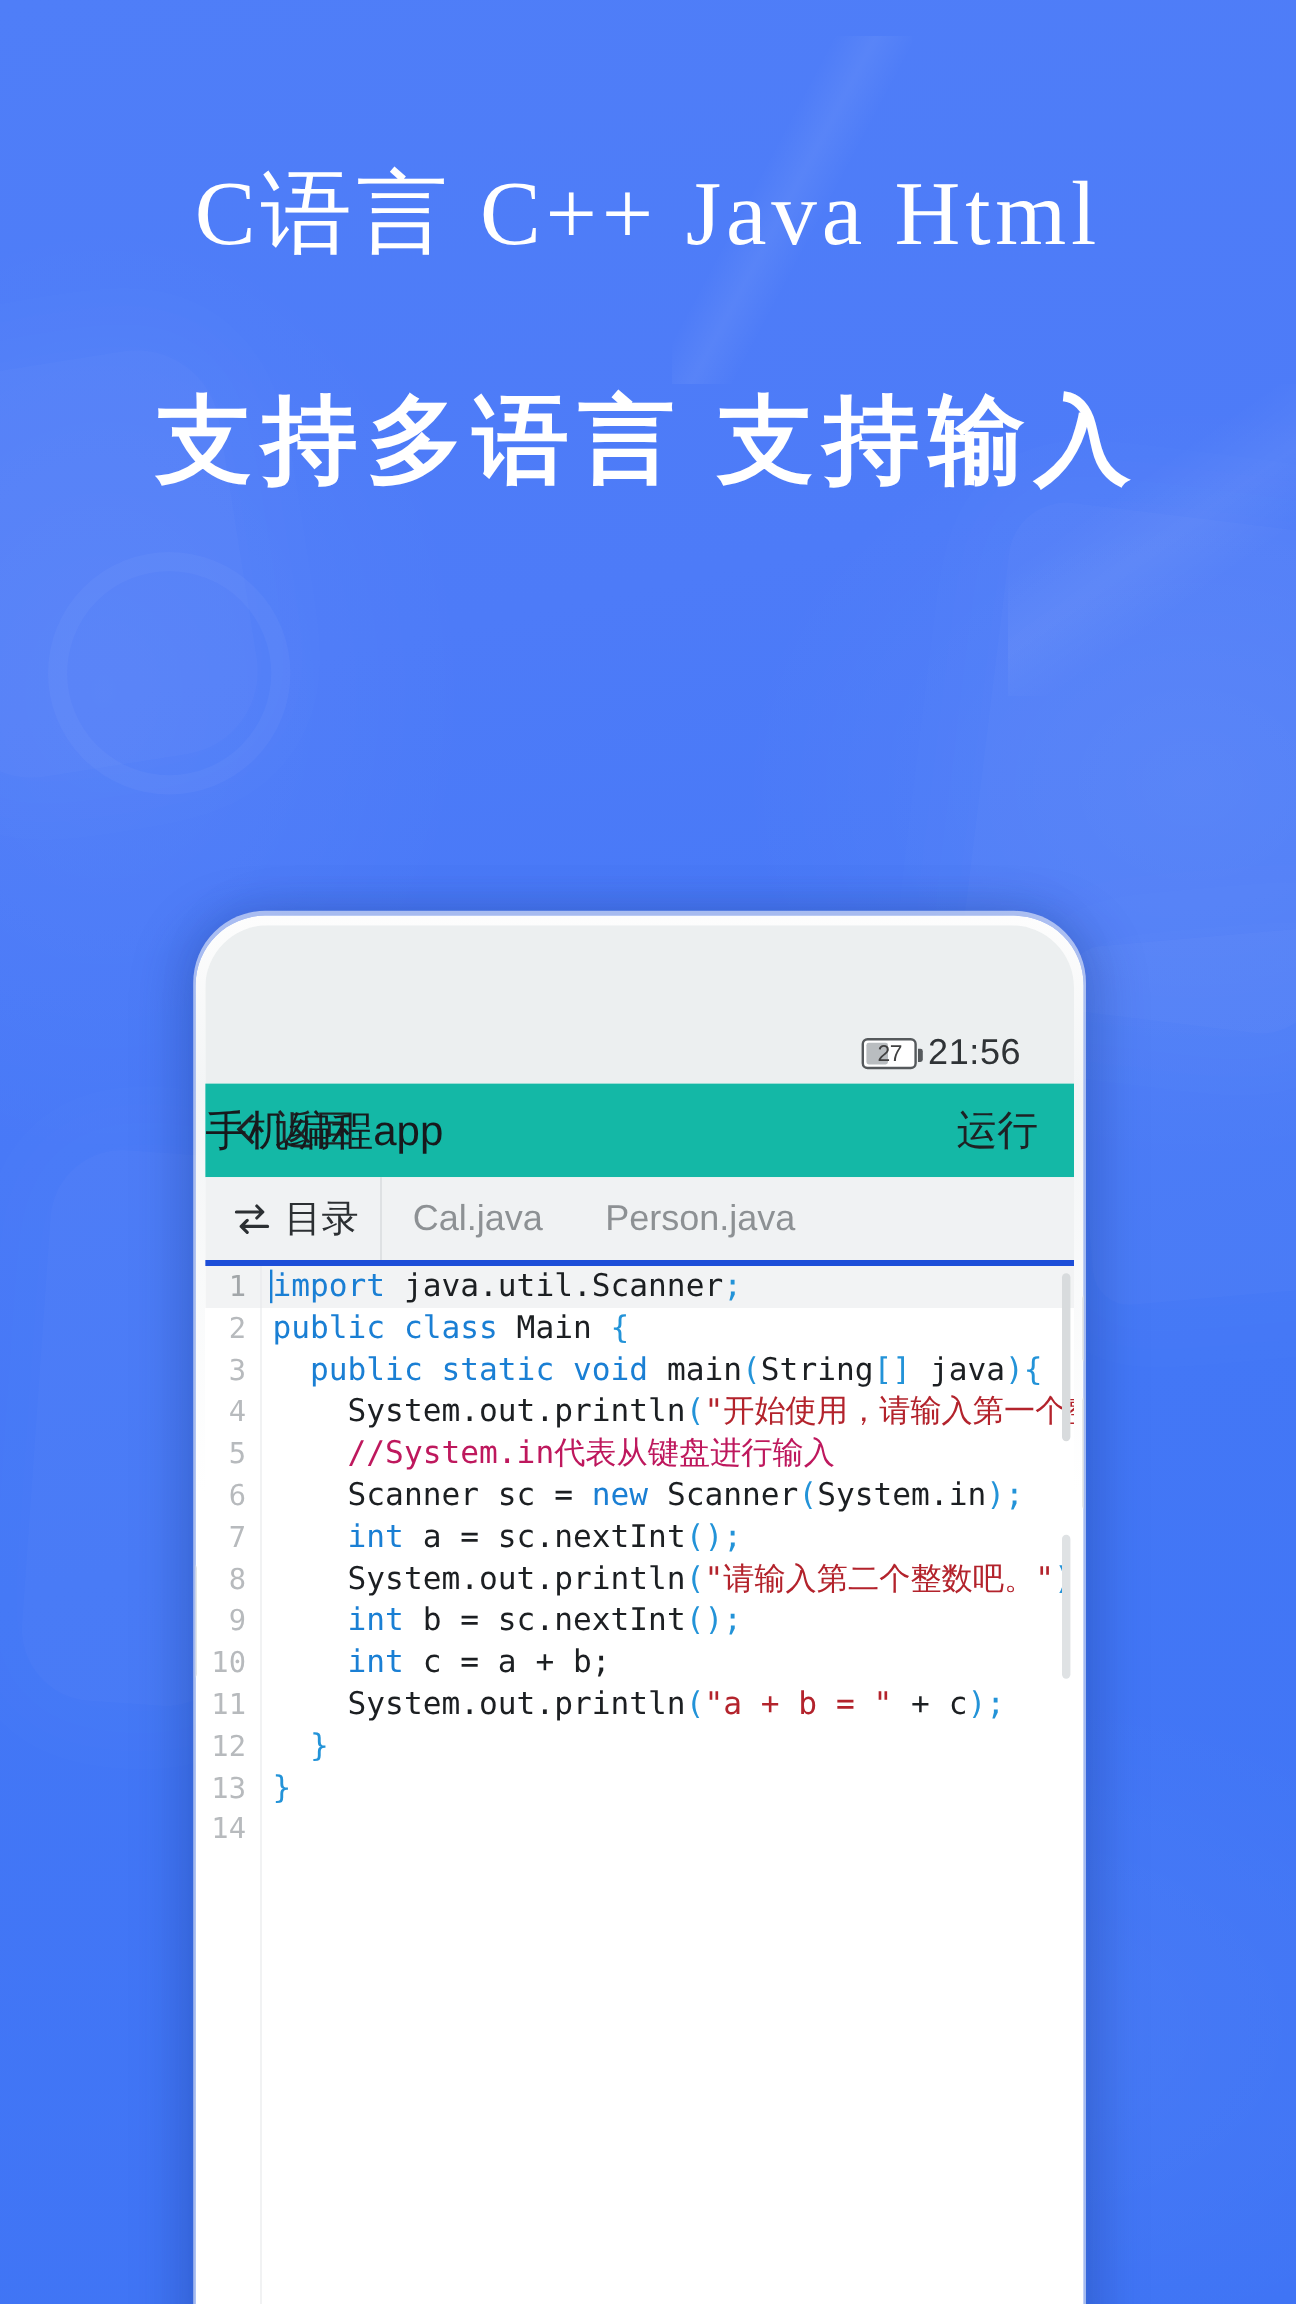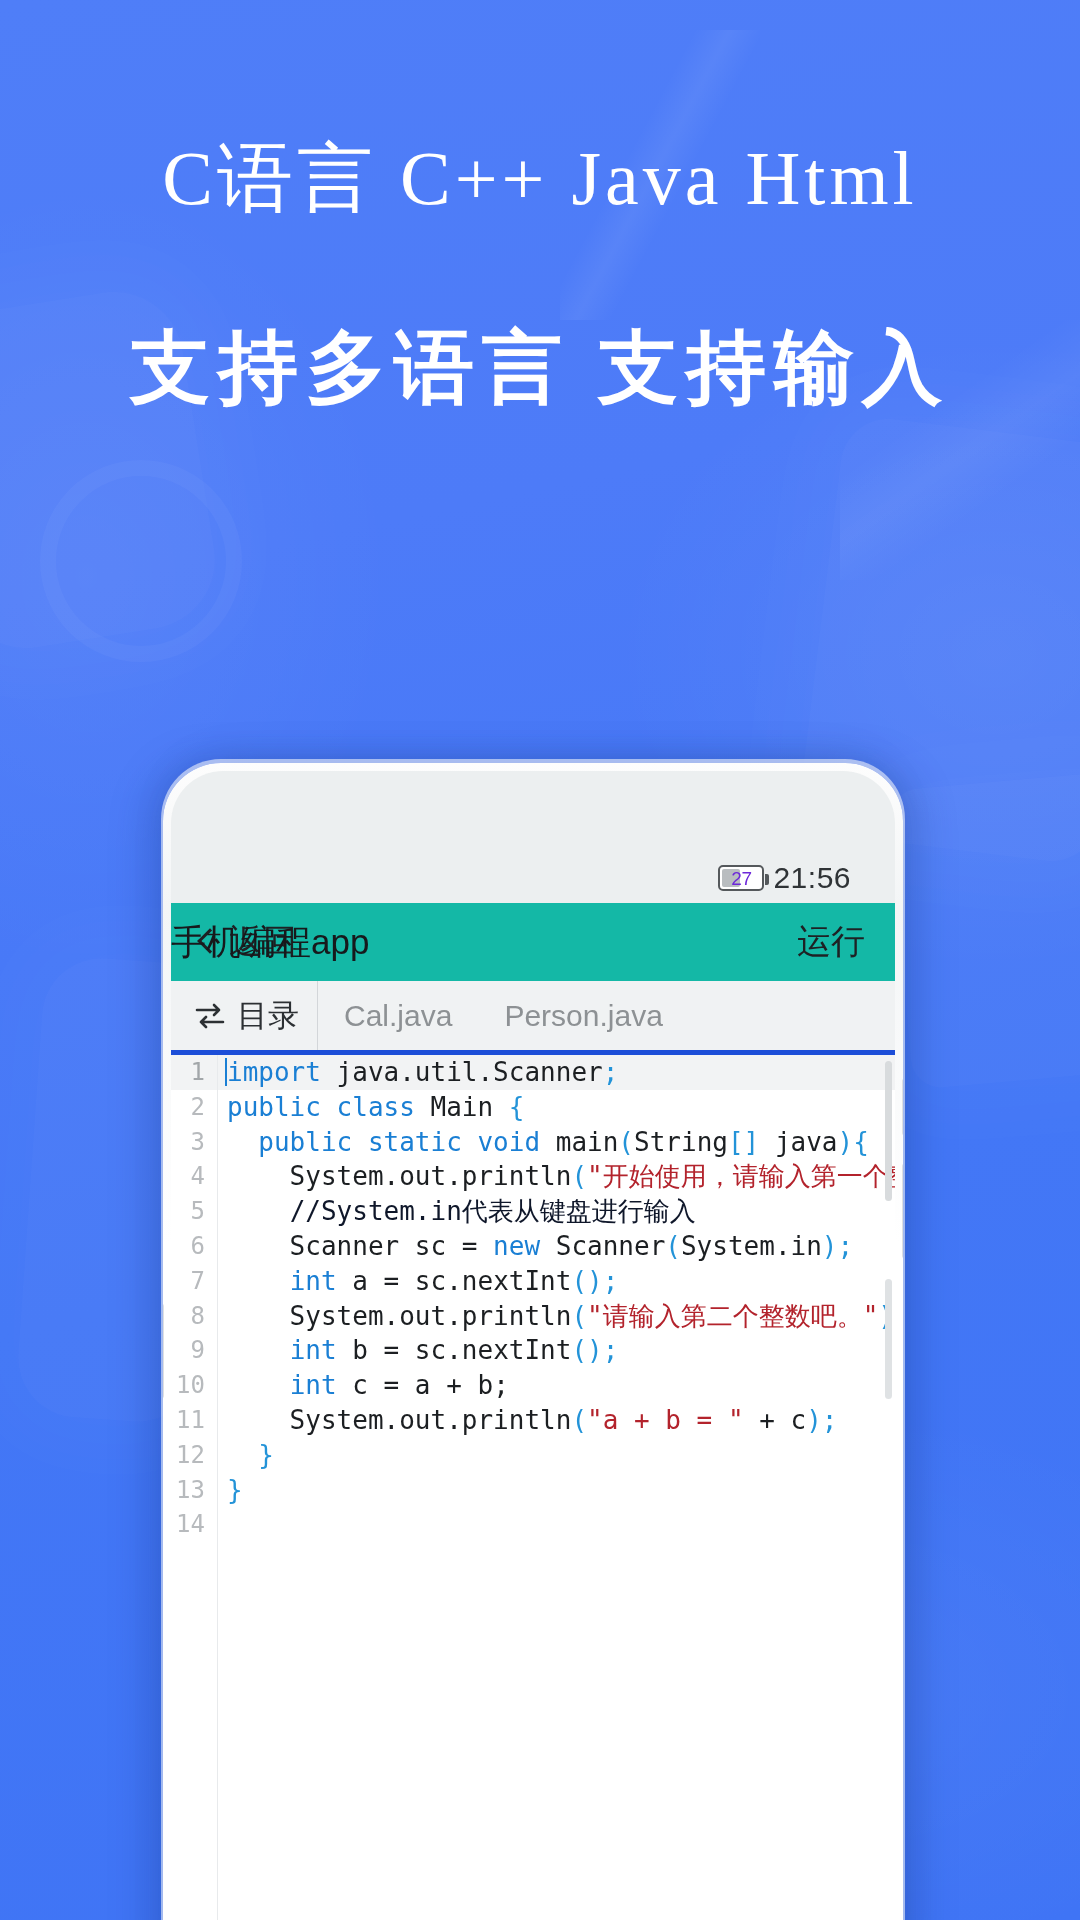--- a/index.html
+++ b/index.html
@@ -154,21 +154,21 @@
     position: absolute;
     left: 2px; top: 2px; bottom: 2px;
     width: 18px;
     background: #b9bdc0;
     border-radius: 2px;
   }
   .battery-num {
     position: relative;
     font-size: 19px;
     line-height: 19px;
-    color: #6d28d9;
+    color: #404040;
     letter-spacing: -0.5px;
   }
   .status-clock { font-size: 30px; letter-spacing: 0.5px; color: #2f3336; }
 
   
   .navbar {
     position: relative;
     height: 78px;
     background: #14b8a6;
     display: flex;
@@ -280,21 +280,21 @@
   }
   .gutter.cur { color: #a2a6a9; }
   .code-text {
     position: relative;
     padding-left: 10px;
     color: #1c1f22;
     line-height: 34.8px;
   }
   .kw   { color: #1a7fd4; }
   .str  { color: #b3232c; }
-  .cmt  { color: #0f172a; }
+  .cmt  { color: #be185d; }
   .pun  { color: #2393d8; }
   .caret {
     position: absolute;
     left: 8px; top: 3px;
     width: 2px; height: 28px;
     background: #1a7fd4;
   }
   .gutter-divider {
     position: absolute;
     left: 46px; top: 0; bottom: 0;

